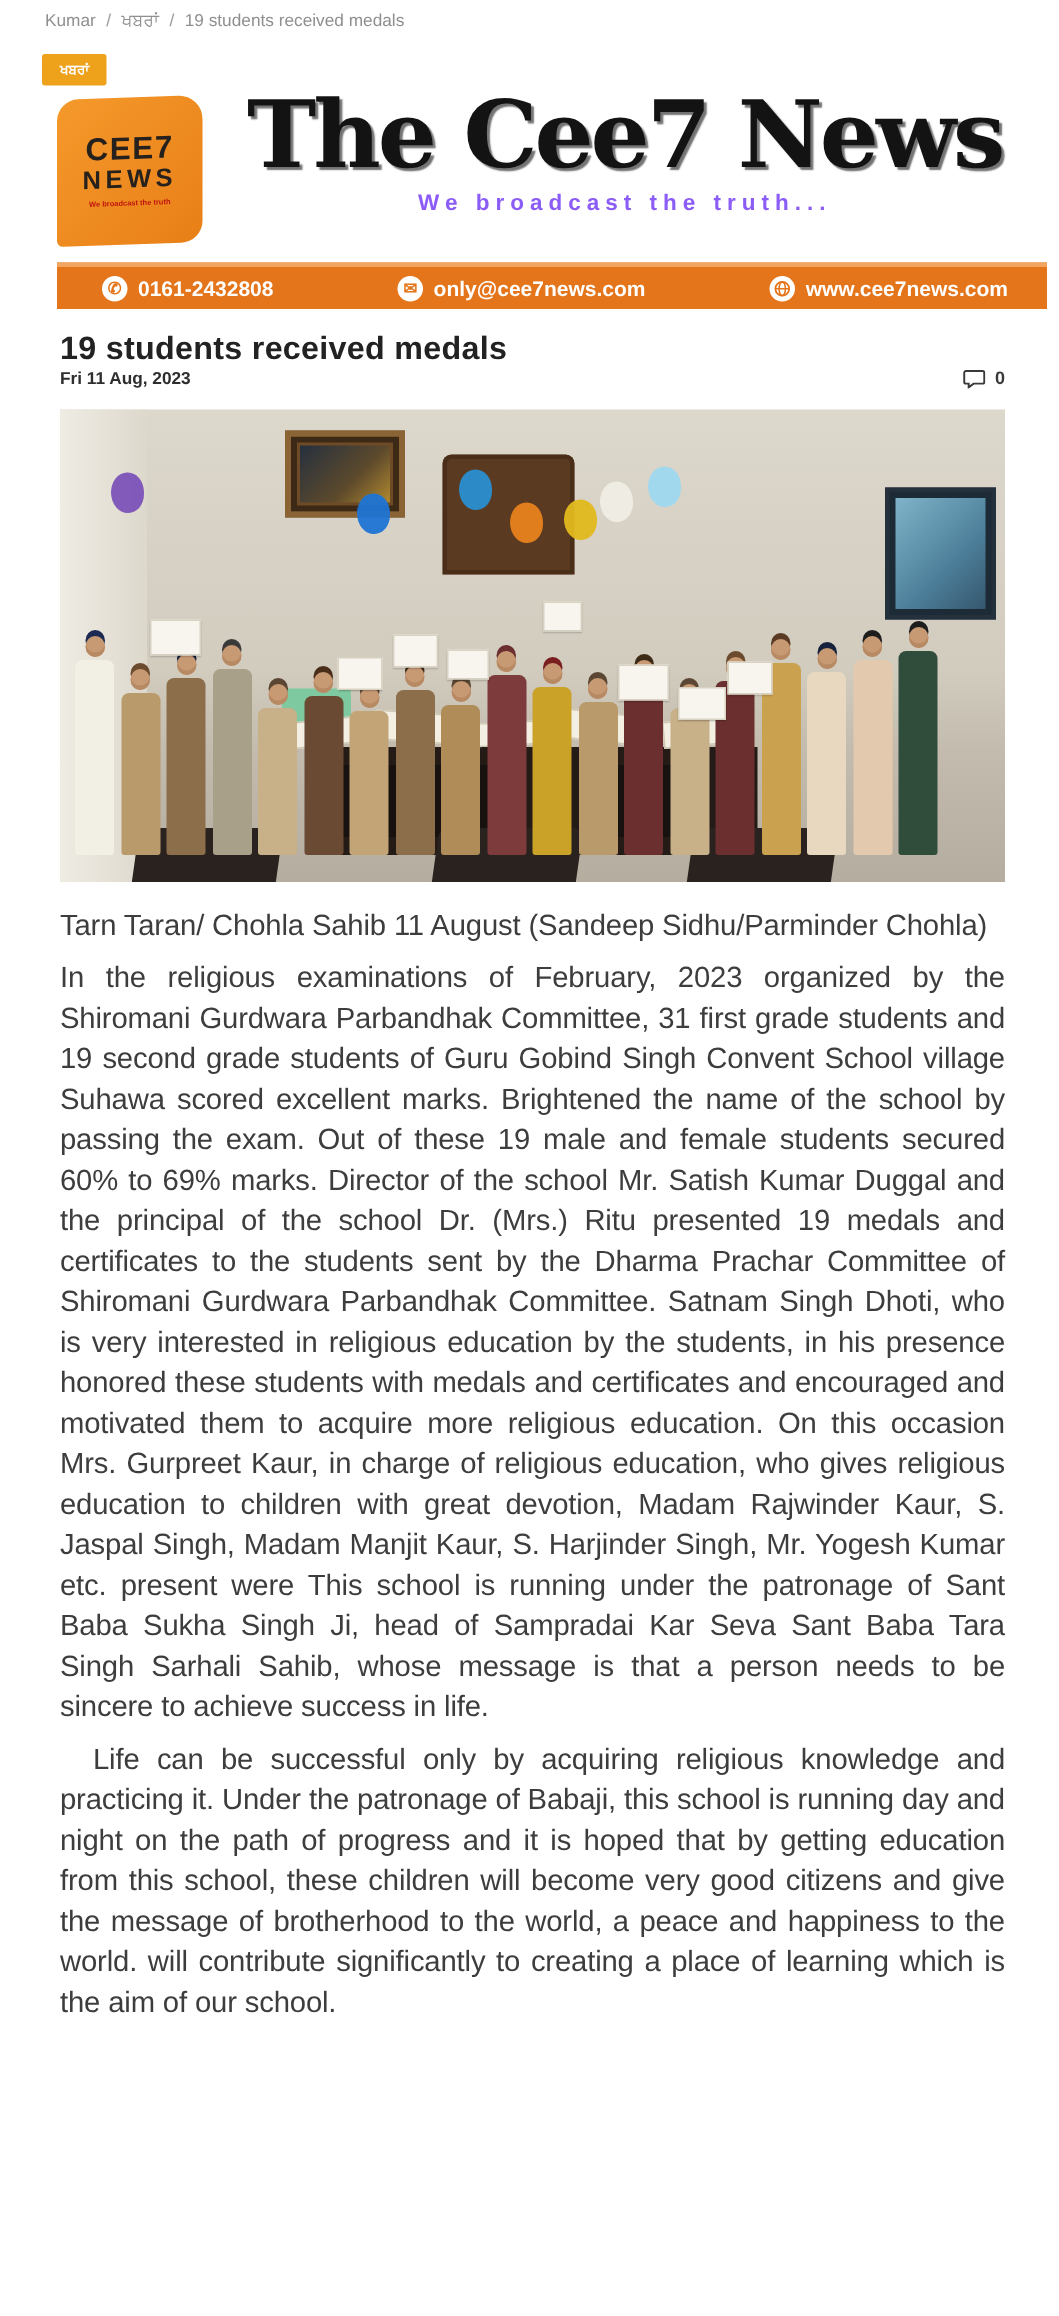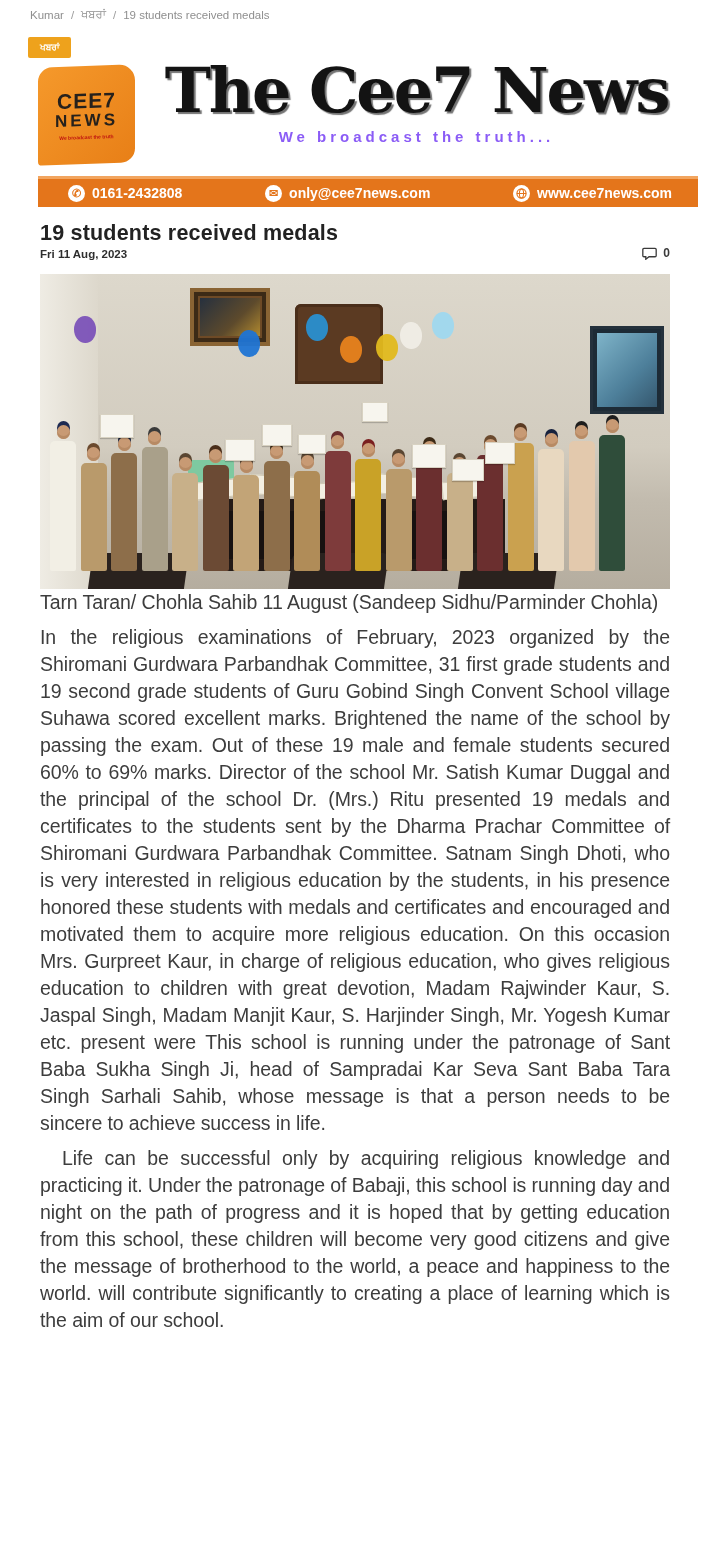--- a/index.html
+++ b/index.html
@@ -174,21 +174,21 @@
   .photo .cert { position: absolute; background: #f7f5ee; border: 1px solid #d8d2c2; box-shadow: 0 1px 1px rgba(0,0,0,.2); }
   .photo .desk { position: absolute; left: 165px; top: 225px; width: 300px; height: 72px; background: #241a16; }
   .photo .desk::before { content:""; position: absolute; left: 18px; top: 12px; width: 110px; height: 48px; background: #171110; }
   .photo .desk::after { content:""; position: absolute; right: 36px; top: 12px; width: 70px; height: 48px; background: #171110; }
   .photo .papers { position: absolute; left: 150px; top: 200px; width: 330px; height: 30px; }
   .photo .papers i { position: absolute; background: #f3efe2; border: 1px solid #cfc8b4; display: block; }
   .photo .chair { position: absolute; bottom: -6px; width: 96px; height: 42px; background: #2a221e; border-radius: 6px 6px 0 0; transform: skewX(-8deg); }
   .photo .greenbox { position: absolute; left: 148px; top: 186px; width: 46px; height: 26px; background: #7ec9a0; border-radius: 3px; }
 
   
-  .body-text { }
+  .body-text { margin-top: 16px; }
   .body-text p {
     font-size: 19.5px;
     line-height: 1.385;
     color: #3d3d3d;
     text-align: justify;
     letter-spacing: -0.1px;
   }
   .body-text p + p { margin-top: 8px; }
   .body-text p.indented { text-indent: 22px; }
 </style>

